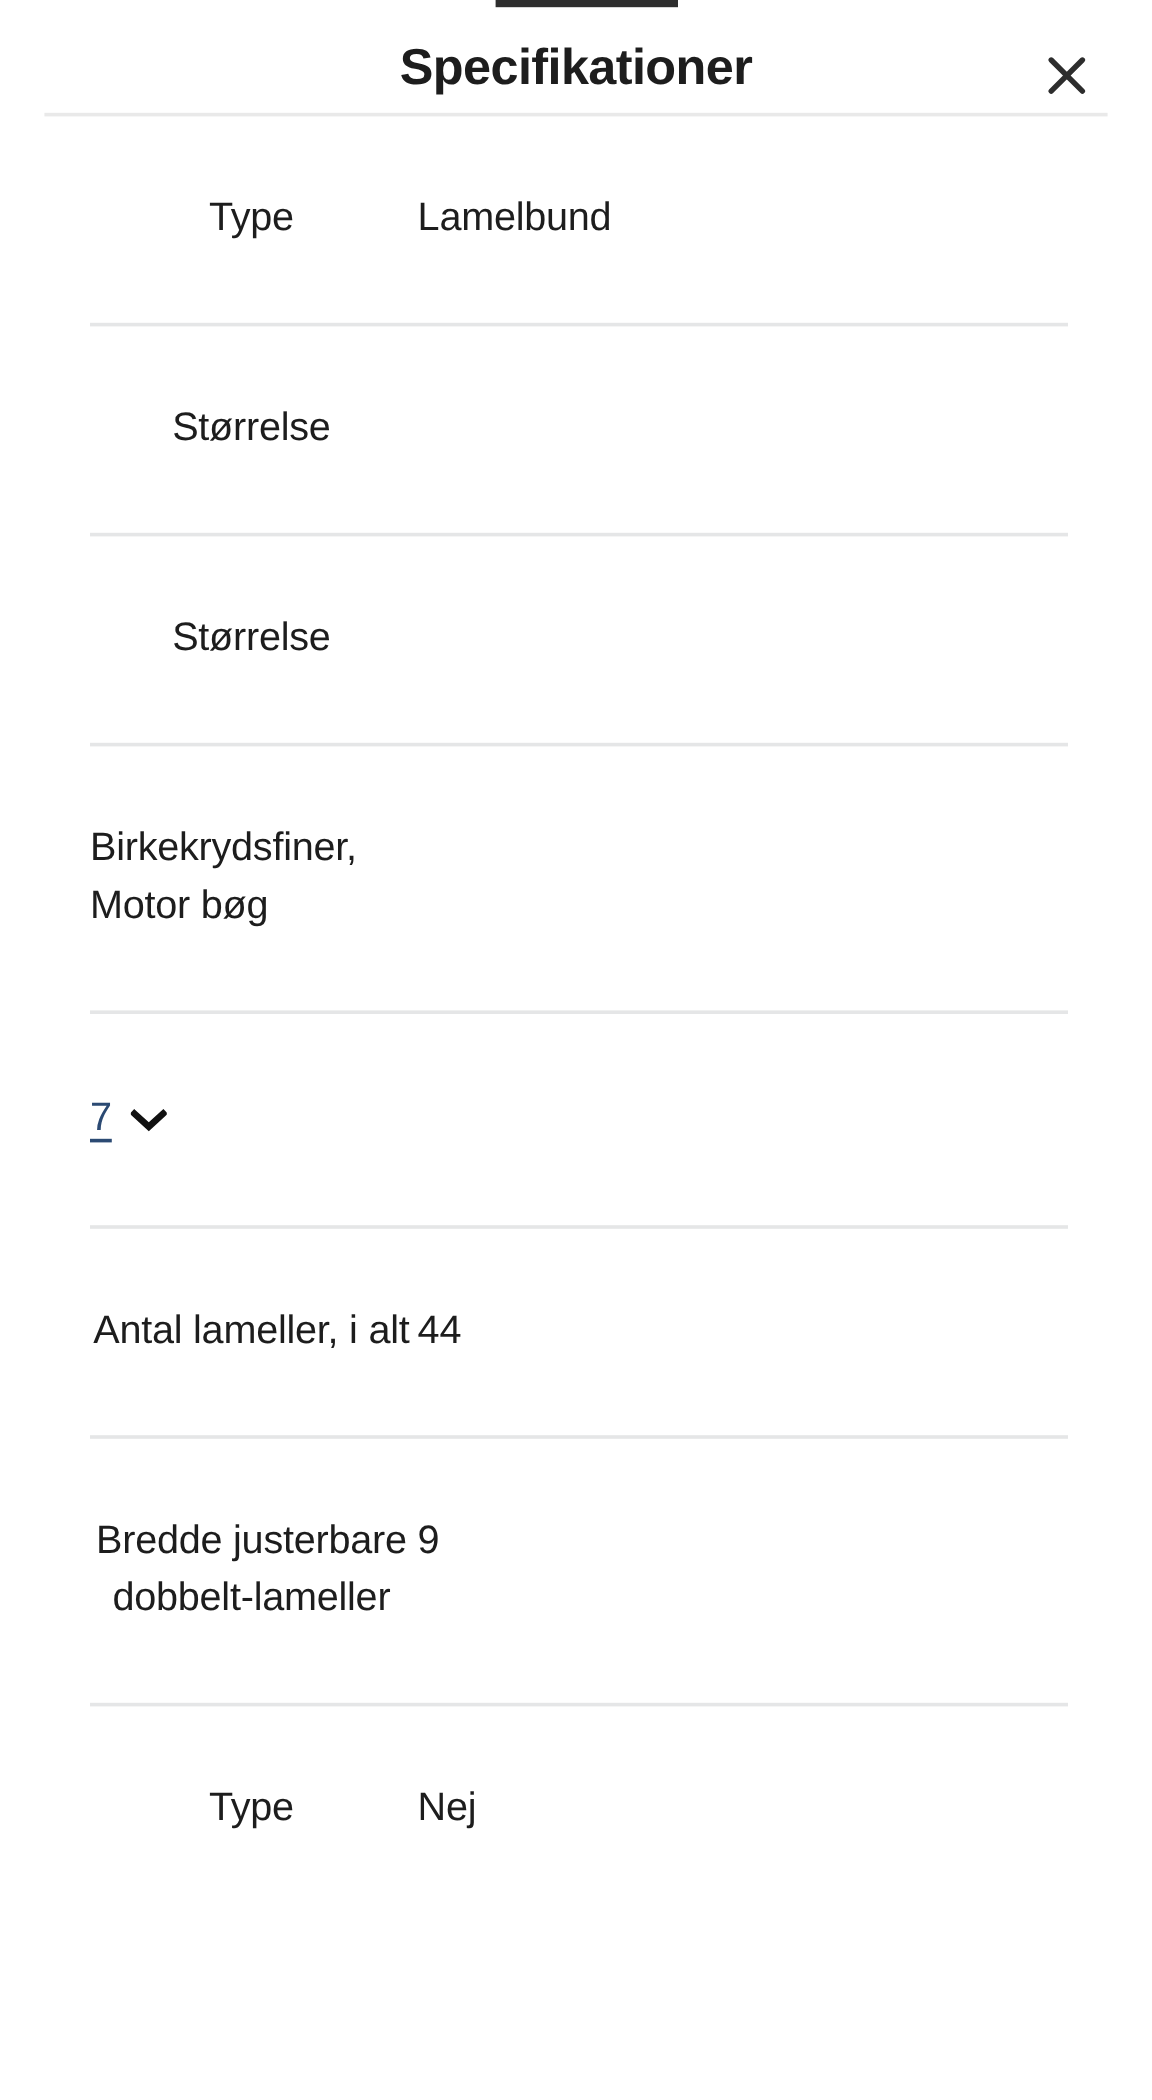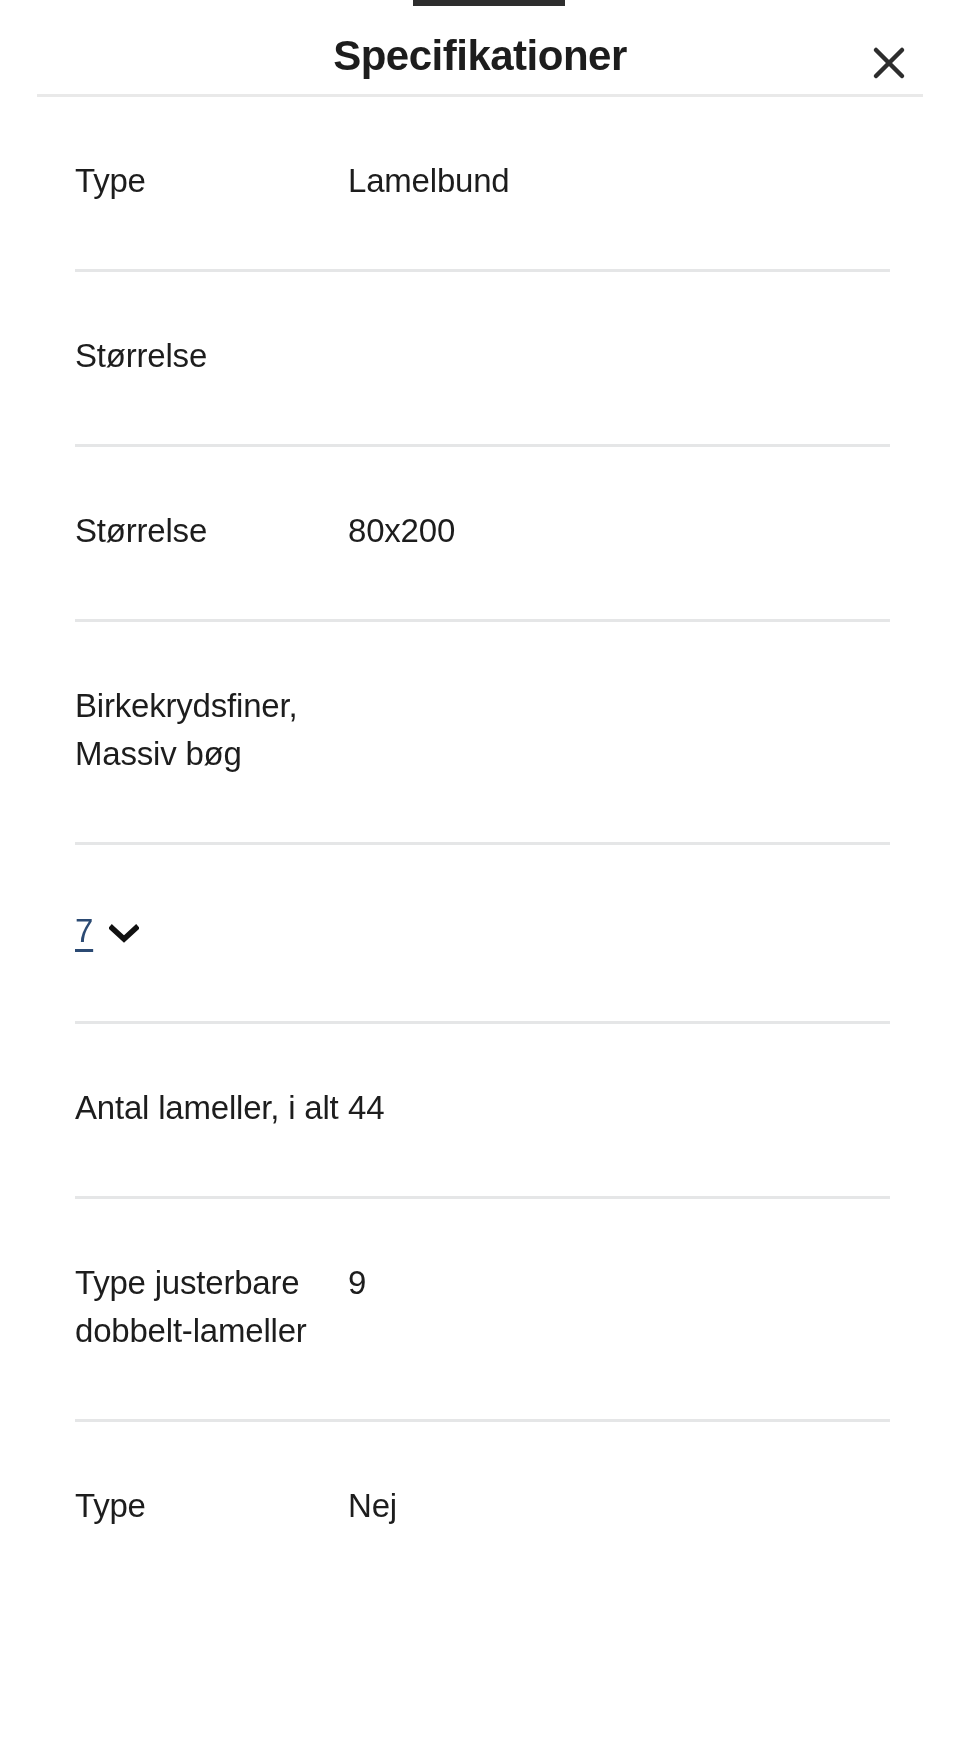--- a/index.html
+++ b/index.html
@@ -75,20 +75,21 @@
     font-size: 33px;
     line-height: 48px;
     letter-spacing: -0.2px;
   }
   .spec-row:last-child {
     border-bottom: none;
   }
   .spec-label {
     color: #1d1d1d;
     padding-right: 4px;
+    text-align: center;
   }
   .spec-value {
     color: #1d1d1d;
   }
   .value-with-dropdown {
     display: flex;
     align-items: center;
     gap: 16px;
   }
   .zone-link {
@@ -126,45 +127,44 @@
     <div class="spec-value">Lamelbund</div>
   </div>
 
   <div class="spec-row">
     <div class="spec-label">Størrelse</div>
   </div>
 
 
   <div class="spec-row">
     <div class="spec-label">Størrelse</div>
-    <div class="spec-value">80x200</div>
   </div>
 
   <div class="spec-row">
-    <div class="spec-value">Birkekrydsfiner, Massiv bøg</div>
+    <div class="spec-value">Birkekrydsfiner, Motor bøg</div>
   </div>
 
   <div class="spec-row">
     <div class="spec-value value-with-dropdown">
       <a class="zone-link">7</a>
       <span class="chevron">
         <svg width="30" height="20" viewBox="0 0 30 20">
           <polyline points="3,4 15,15 27,4" fill="none" stroke="#111111" stroke-width="5.5" stroke-linecap="square" stroke-linejoin="miter"></polyline>
         </svg>
       </span>
     </div>
   </div>
 
   <div class="spec-row">
     <div class="spec-label">Antal lameller, i alt</div>
     <div class="spec-value">44</div>
   </div>
 
   <div class="spec-row">
-    <div class="spec-label">Type justerbare dobbelt-lameller</div>
+    <div class="spec-label">Bredde justerbare dobbelt-lameller</div>
     <div class="spec-value">9</div>
   </div>
 
   <div class="spec-row">
     <div class="spec-label">Type</div>
     <div class="spec-value">Nej</div>
   </div>
 
 </div>
 

